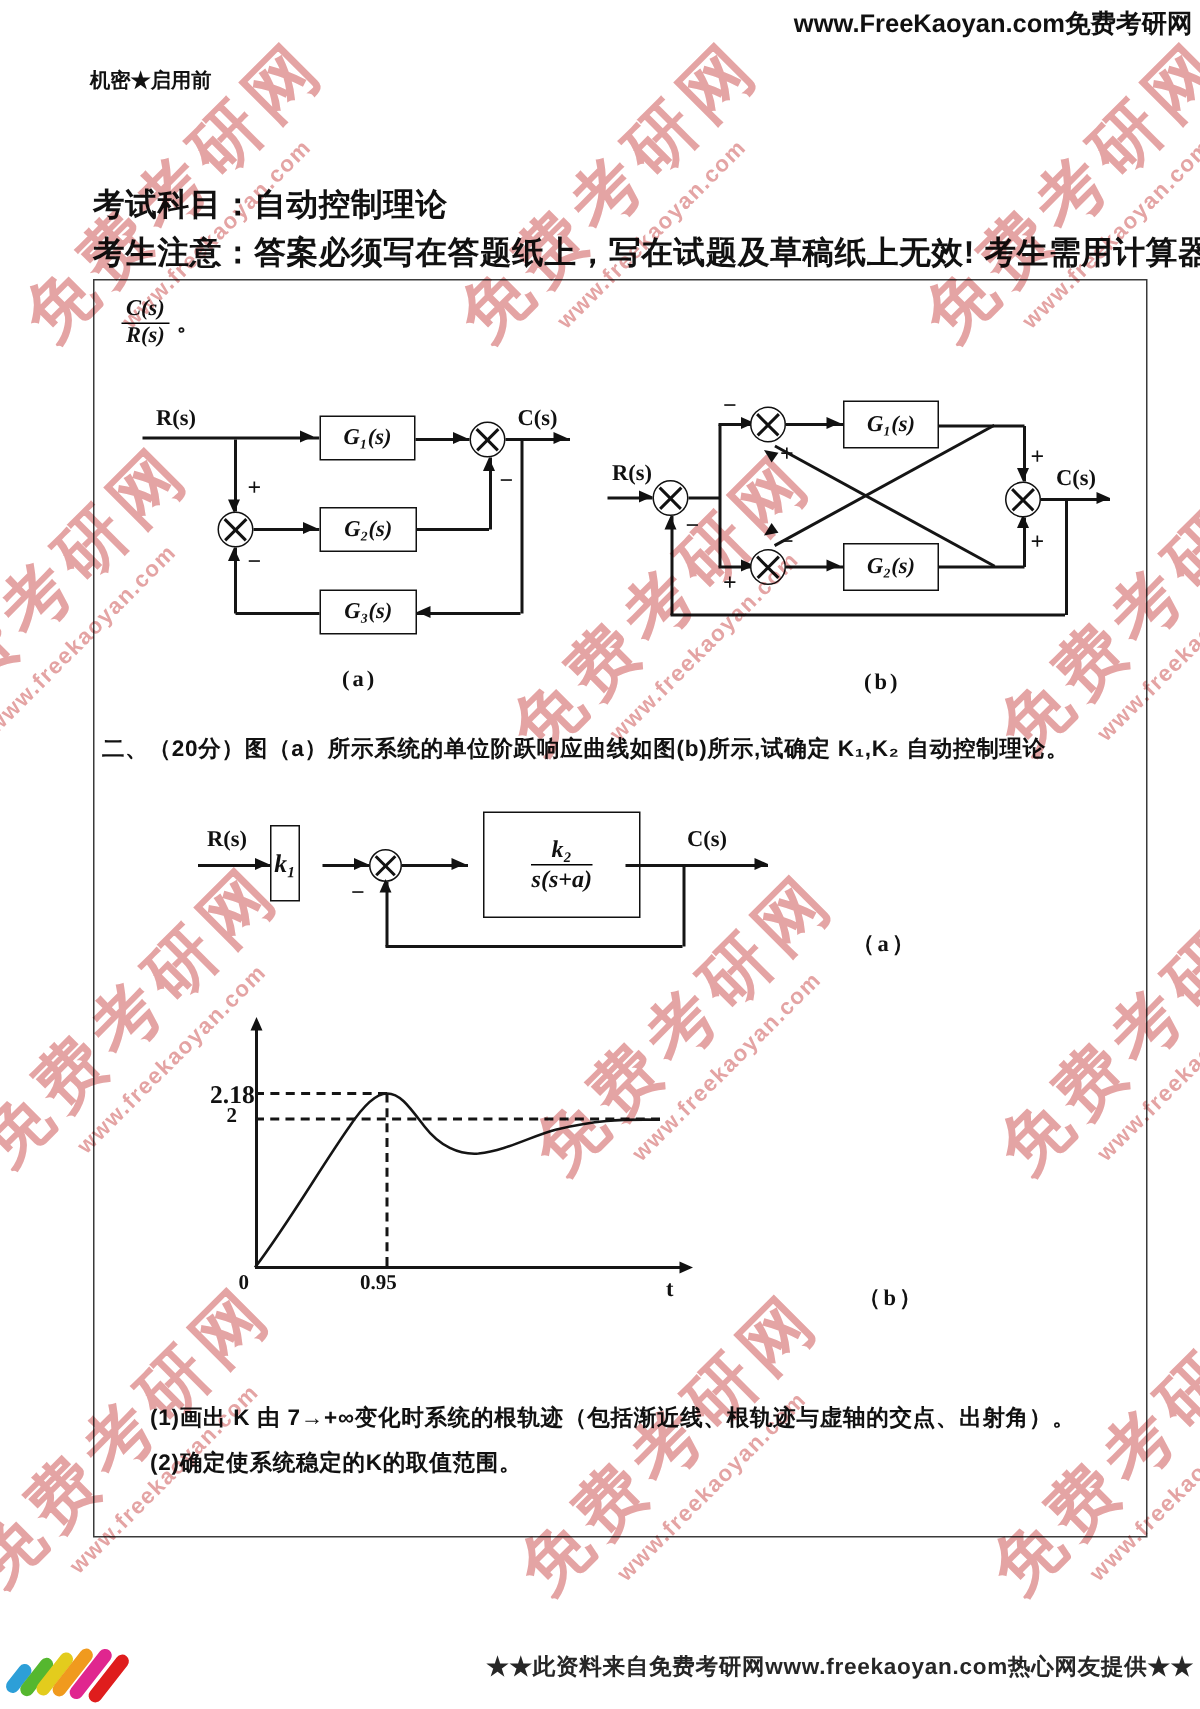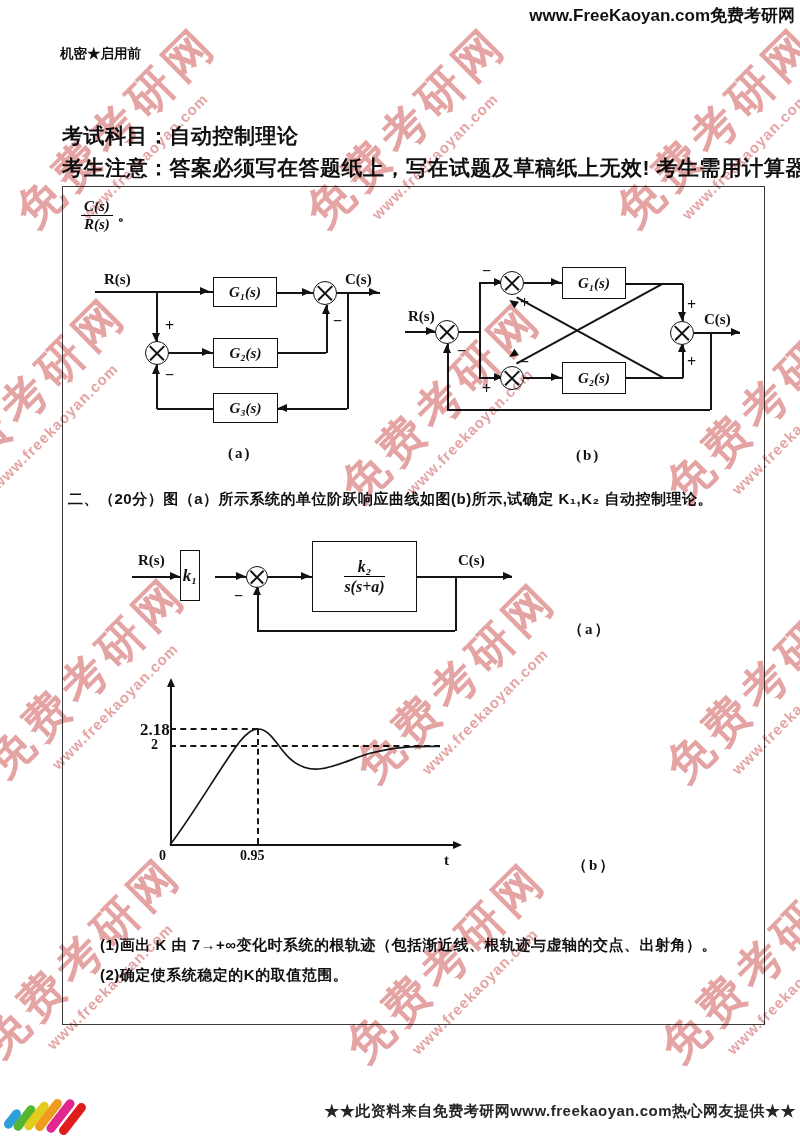--- a/index.html
+++ b/index.html
@@ -171,21 +171,21 @@
     <span class="slbl" style="left:8px;top:24px;">R(s)</span>
     <div class="hl" style="left:2px;top:48px;width:48px;"></div>
     <div class="arr r" style="left:40px;top:44px;"></div>
     <div class="blk" style="left:50px;top:22px;width:20px;height:51px;font-size:17px;">k₁</div>
     <div class="hl" style="left:85px;top:48px;width:31px;"></div>
     <div class="arr r" style="left:106px;top:44px;"></div>
     <div class="sj s22" style="left:116px;top:38px;"></div>
     <span class="sign" style="left:104px;top:60px;">−</span>
     <div class="hl" style="left:138px;top:48px;width:44px;"></div>
     <div class="arr r" style="left:171px;top:44px;"></div>
-    <div class="blk" style="left:182px;top:13px;width:105px;height:71px;">
+    <div class="blk" style="left:192px;top:13px;width:105px;height:71px;">
       <span class="bfrac">
         <span class="fn">k₂</span>
         <span>s(s+a)</span>
       </span>
     </div>
     <div class="hl" style="left:287px;top:48px;width:95px;"></div>
     <div class="arr r" style="left:373px;top:44px;"></div>
     <span class="slbl" style="left:328px;top:24px;">C(s)</span>
     <div class="vl" style="left:325px;top:49px;height:54px;"></div>
     <div class="hl" style="left:127px;top:102px;width:198px;"></div>

